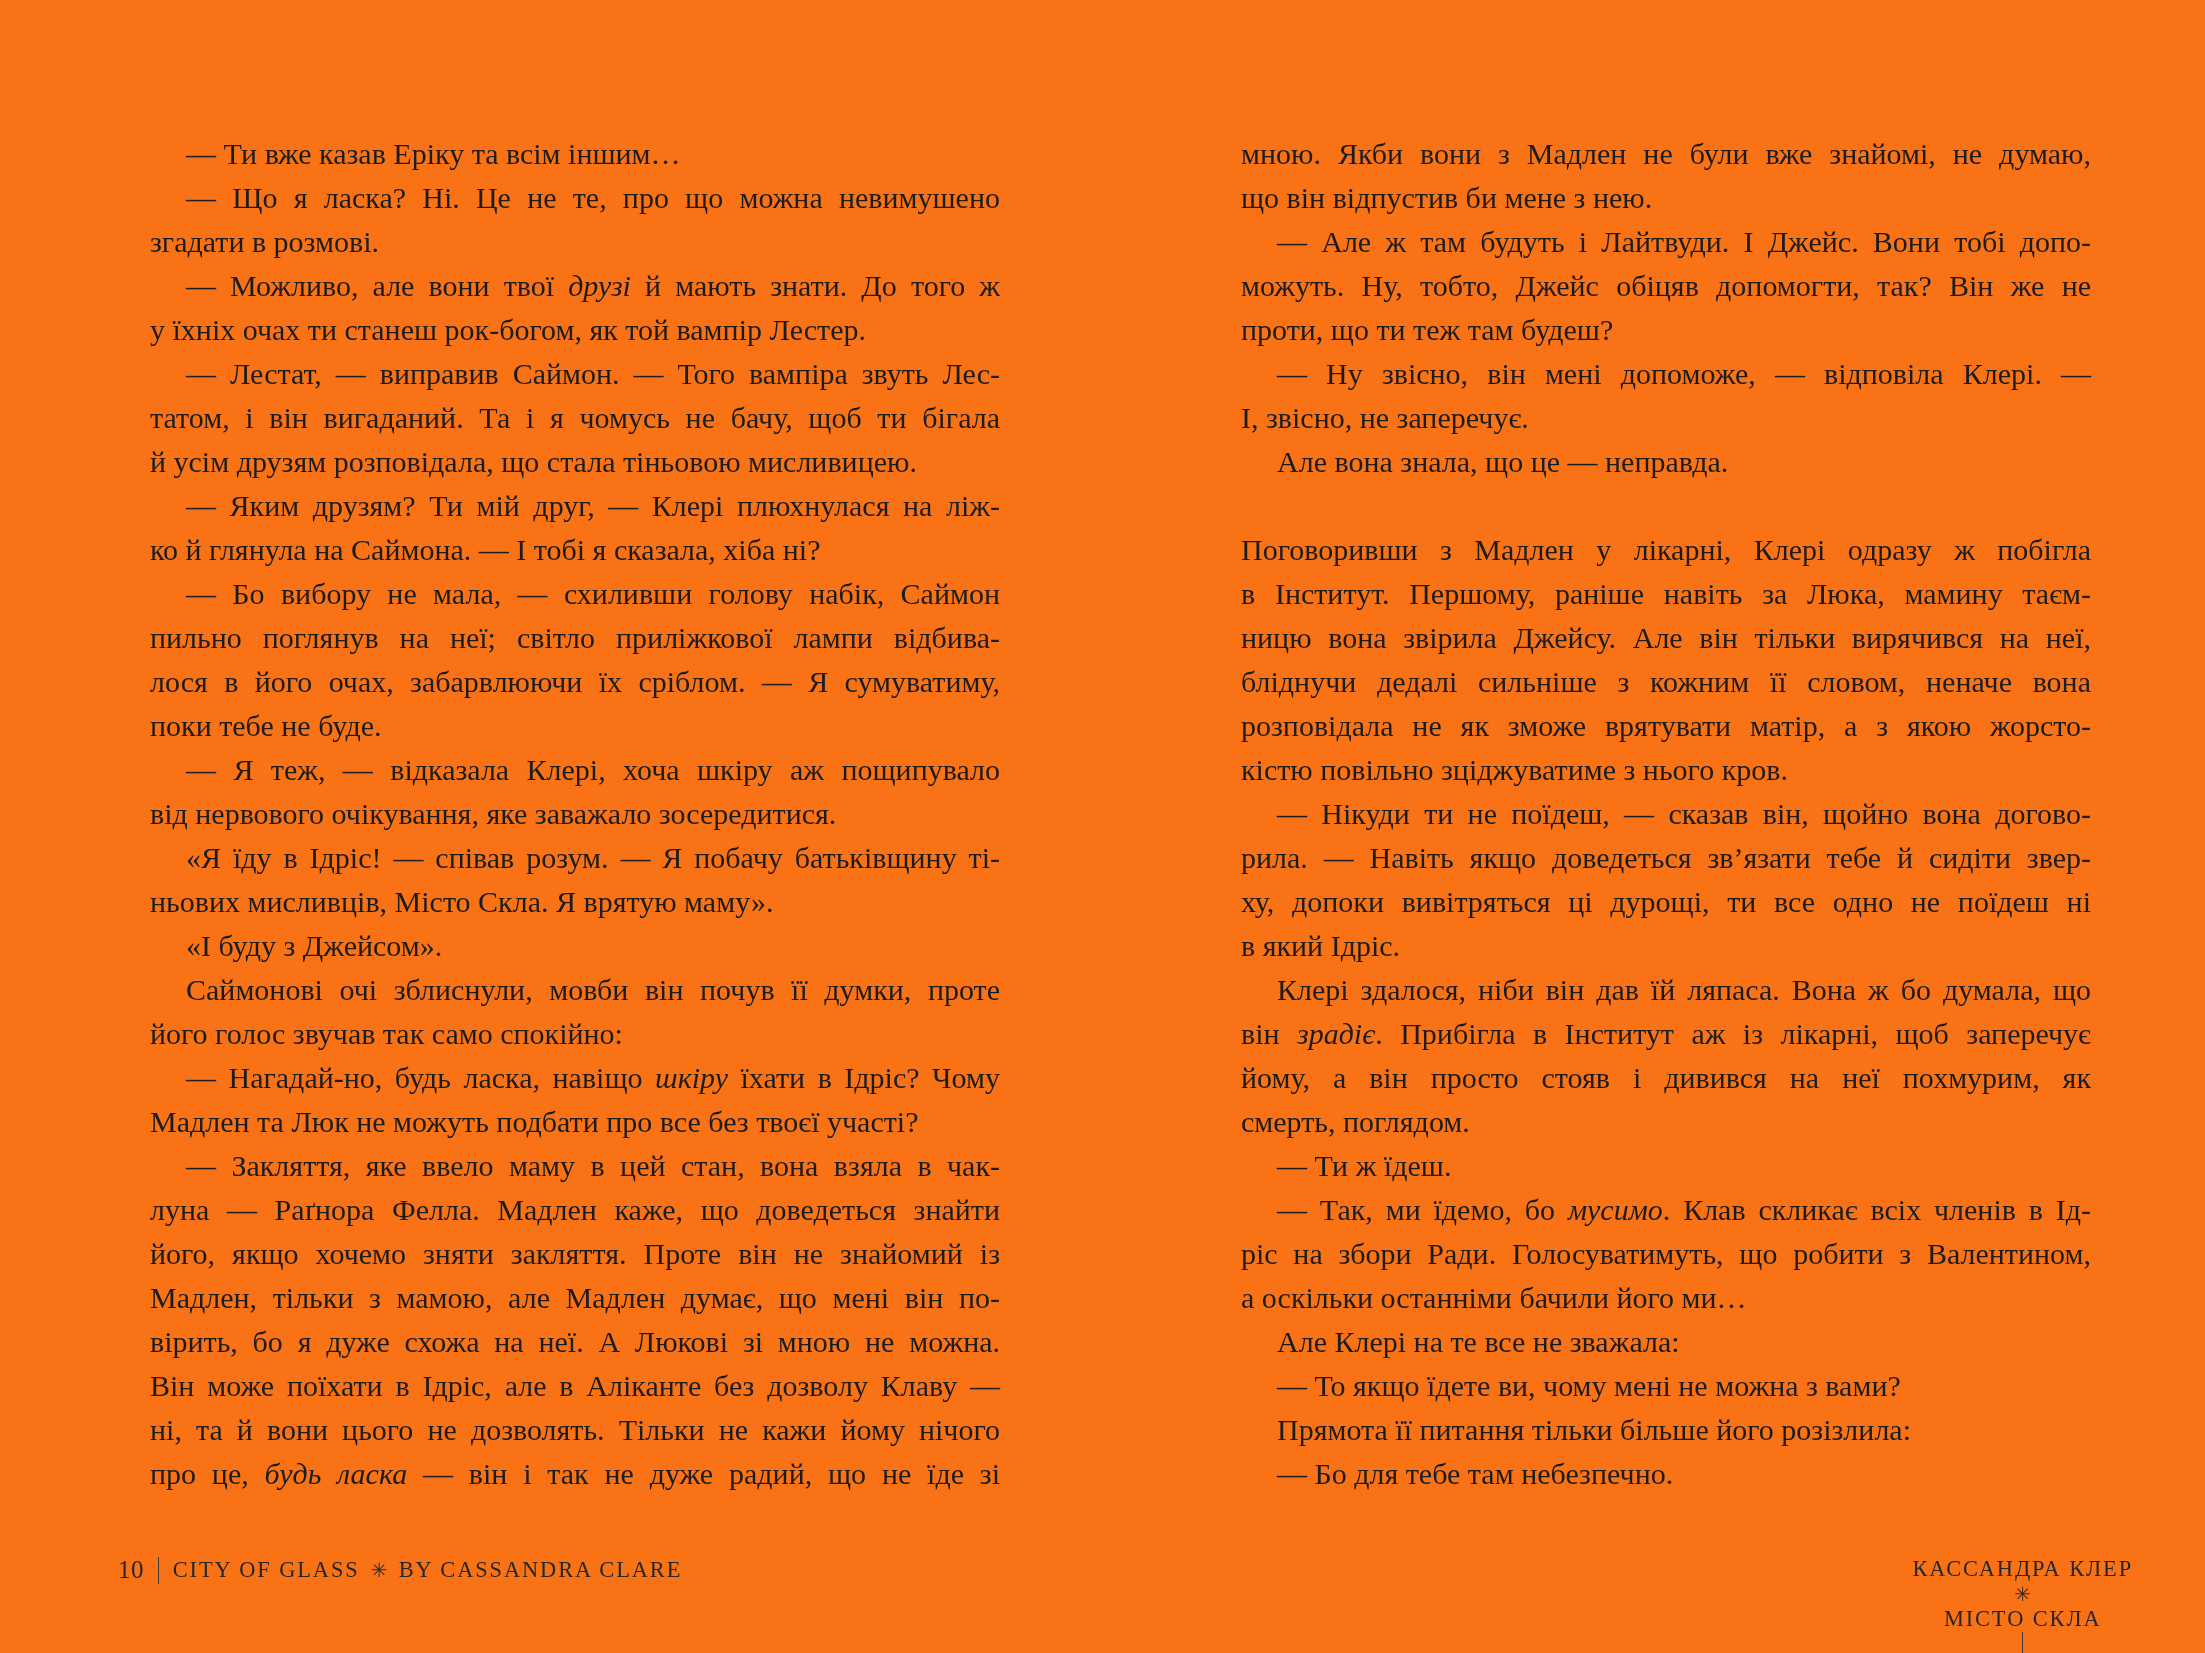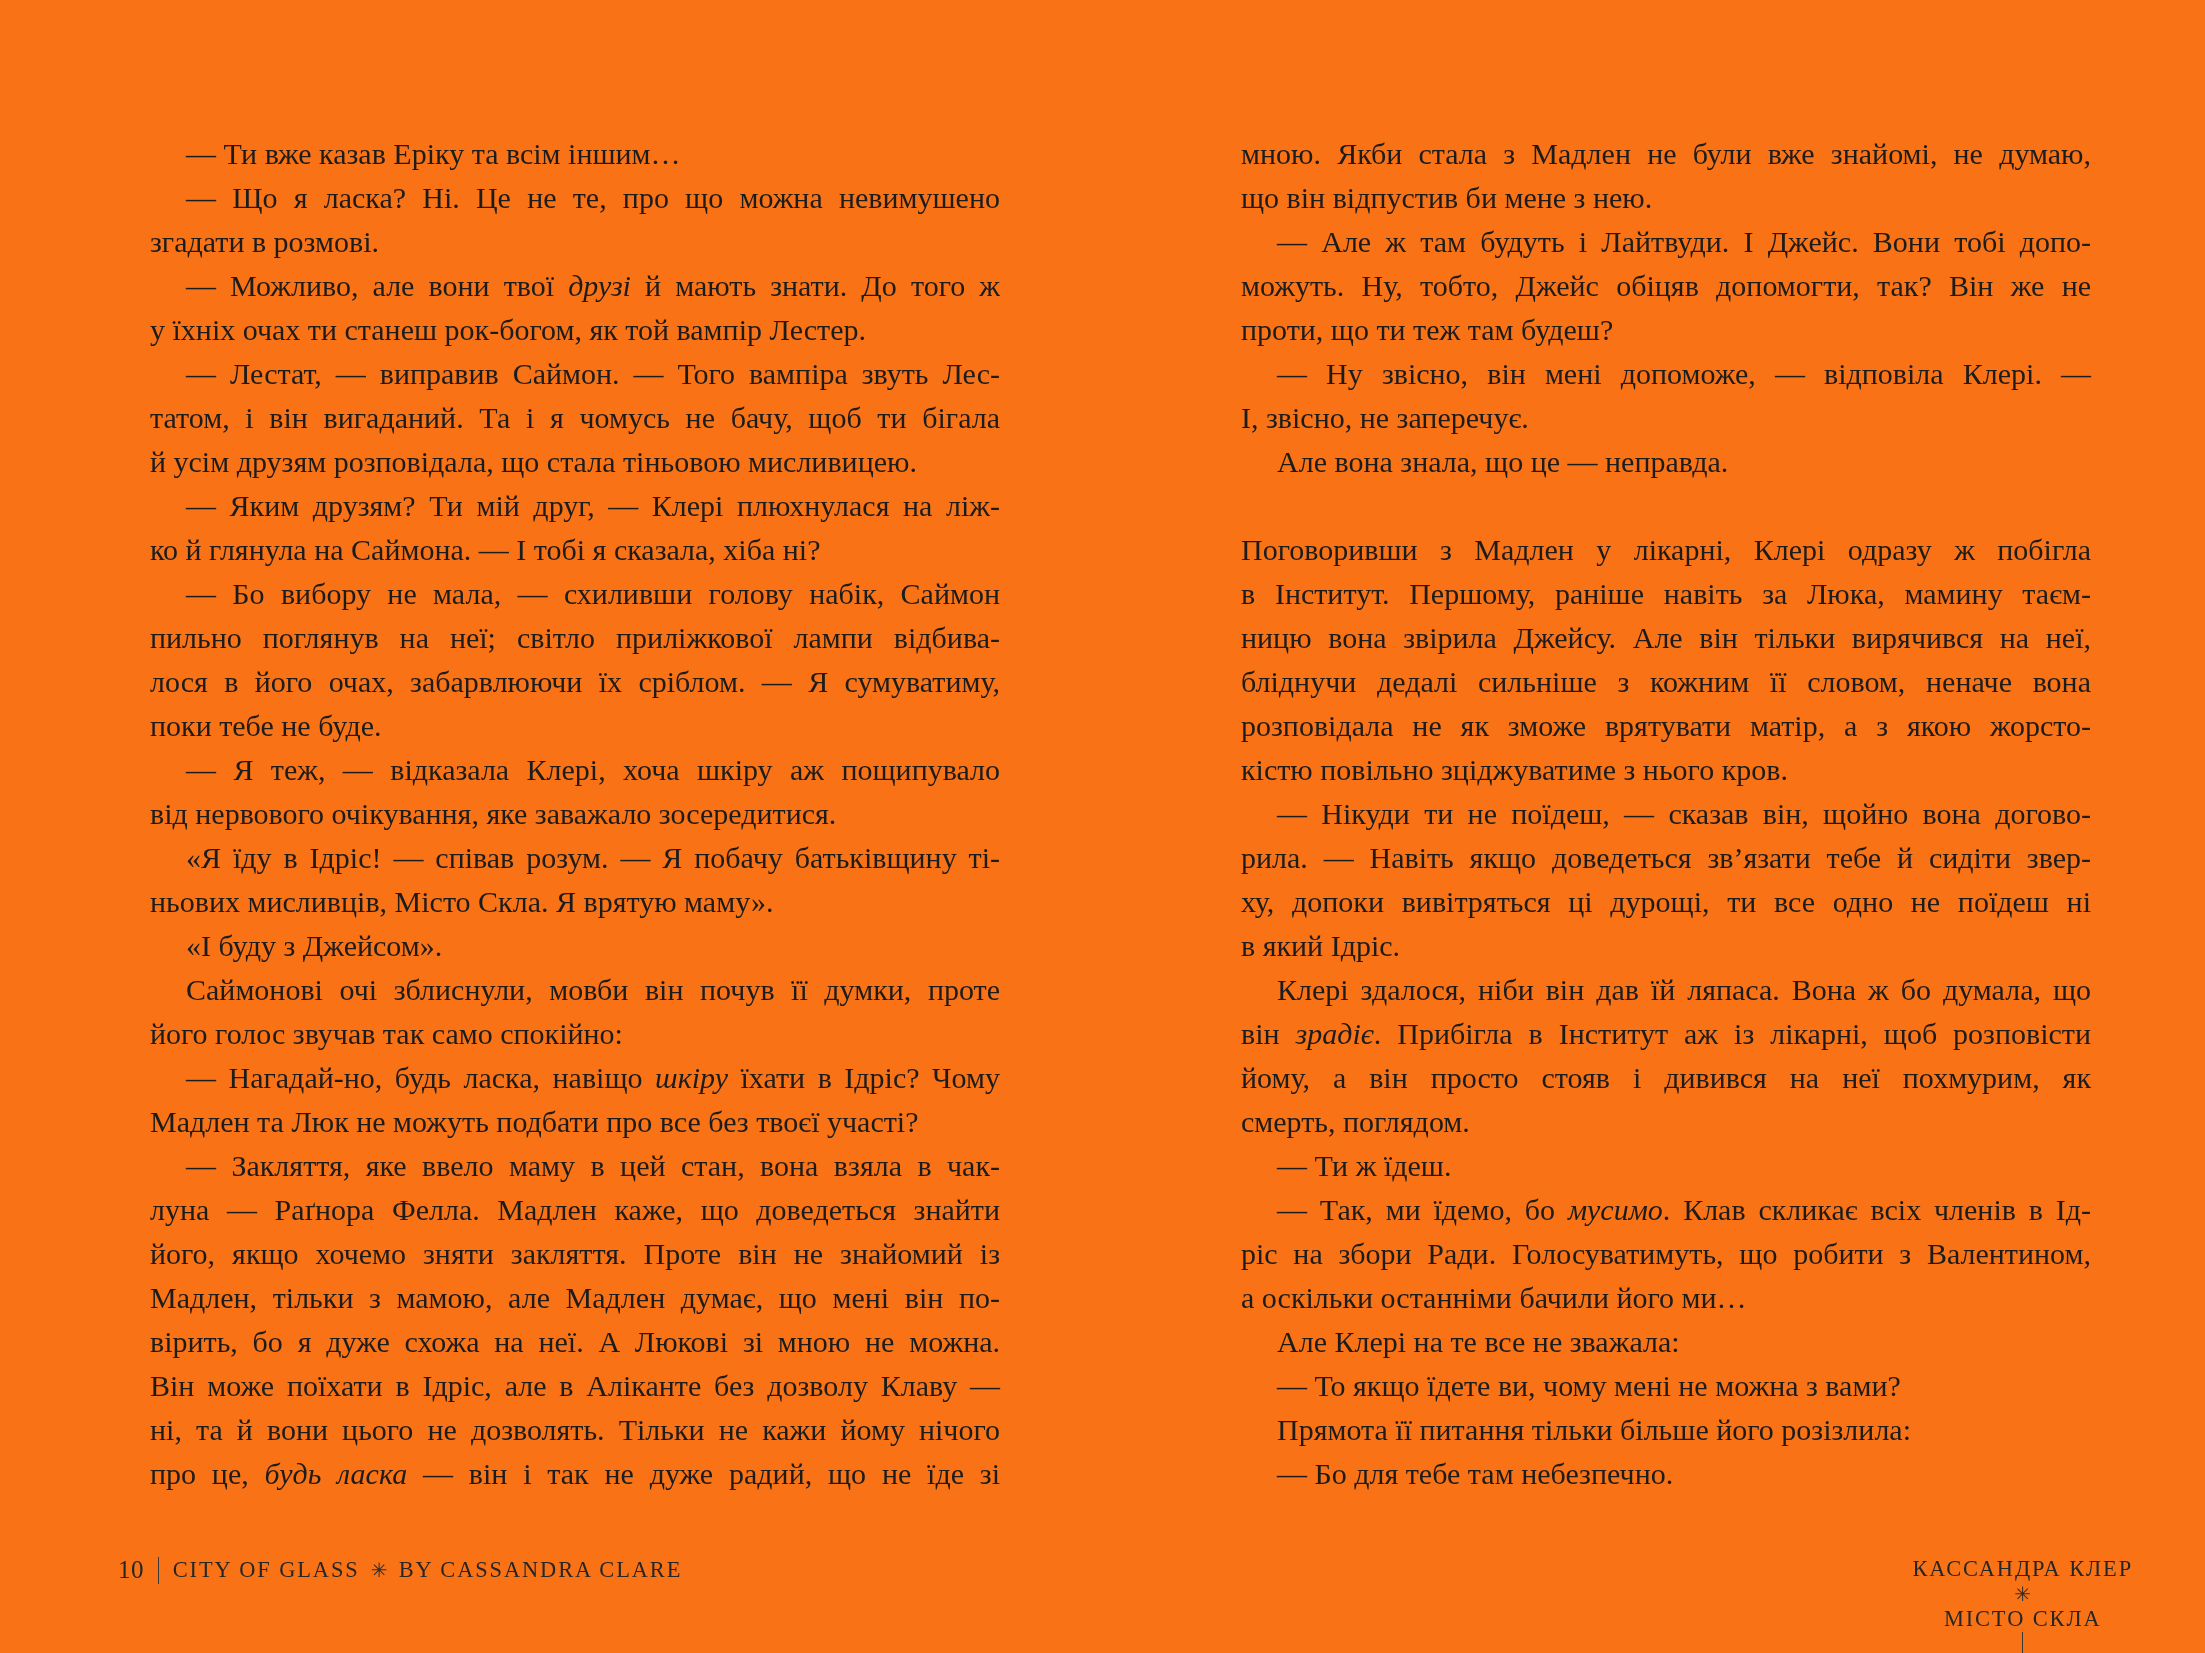--- a/index.html
+++ b/index.html
@@ -110,21 +110,21 @@
         <div class="line"><span>Мадлен, тільки з мамою, але Мадлен думає, що мені він по-</span></div>
         <div class="line"><span>вірить, бо я дуже схожа на неї. А Люкові зі мною не можна.</span></div>
         <div class="line"><span>Він може поїхати в Ідріс, але в Аліканте без дозволу Клаву —</span></div>
         <div class="line"><span>ні, та й вони цього не дозволять. Тільки не кажи йому нічого</span></div>
         <div class="line"><span>про це, </span><span class="it">будь ласка</span><span> — він і так не дуже радий, що не їде зі</span></div>
       </div>
     </div>
 
   <div id="right-page-text" class="text-block right">
       <div class="para">
-        <div class="line"><span>мною. Якби стала з Мадлен не були вже знайомі, не думаю,</span></div>
+        <div class="line"><span>мною. Якби вони з Мадлен не були вже знайомі, не думаю,</span></div>
         <div class="line last"><span>що він відпустив би мене з нею.</span></div>
       </div>
       <div class="para">
         <div class="line indent"><span>— Але ж там будуть і Лайтвуди. І Джейс. Вони тобі допо-</span></div>
         <div class="line"><span>можуть. Ну, тобто, Джейс обіцяв допомогти, так? Він же не</span></div>
         <div class="line last"><span>проти, що ти теж там будеш?</span></div>
       </div>
       <div class="para">
         <div class="line indent"><span>— Ну звісно, він мені допоможе, — відповіла Клері. —</span></div>
         <div class="line last"><span>І, звісно, не заперечує.</span></div>
@@ -141,21 +141,21 @@
         <div class="line last"><span>кістю повільно зціджуватиме з нього кров.</span></div>
       </div>
       <div class="para">
         <div class="line indent"><span>— Нікуди ти не поїдеш, — сказав він, щойно вона догово-</span></div>
         <div class="line"><span>рила. — Навіть якщо доведеться зв’язати тебе й сидіти звер-</span></div>
         <div class="line"><span>ху, допоки вивітряться ці дурощі, ти все одно не поїдеш ні</span></div>
         <div class="line last"><span>в який Ідріс.</span></div>
       </div>
       <div class="para">
         <div class="line indent"><span>Клері здалося, ніби він дав їй ляпаса. Вона ж бо думала, що</span></div>
-        <div class="line"><span>він </span><span class="it">зрадіє</span><span>. Прибігла в Інститут аж із лікарні, щоб розповісти</span></div>
+        <div class="line"><span>він </span><span class="it">зрадіє</span><span>. Прибігла в Інститут аж із лікарні, щоб заперечує</span></div>
         <div class="line"><span>йому, а він просто стояв і дивився на неї похмурим, як</span></div>
         <div class="line last"><span>смерть, поглядом.</span></div>
       </div>
       <div class="para">
         <div class="line last indent"><span>— Ти ж їдеш.</span></div>
       </div>
       <div class="para">
         <div class="line indent"><span>— Так, ми їдемо, бо </span><span class="it">мусимо</span><span>. Клав скликає всіх членів в Ід-</span></div>
         <div class="line"><span>ріс на збори Ради. Голосуватимуть, що робити з Валентином,</span></div>
         <div class="line last"><span>а оскільки останніми бачили його ми…</span></div>

